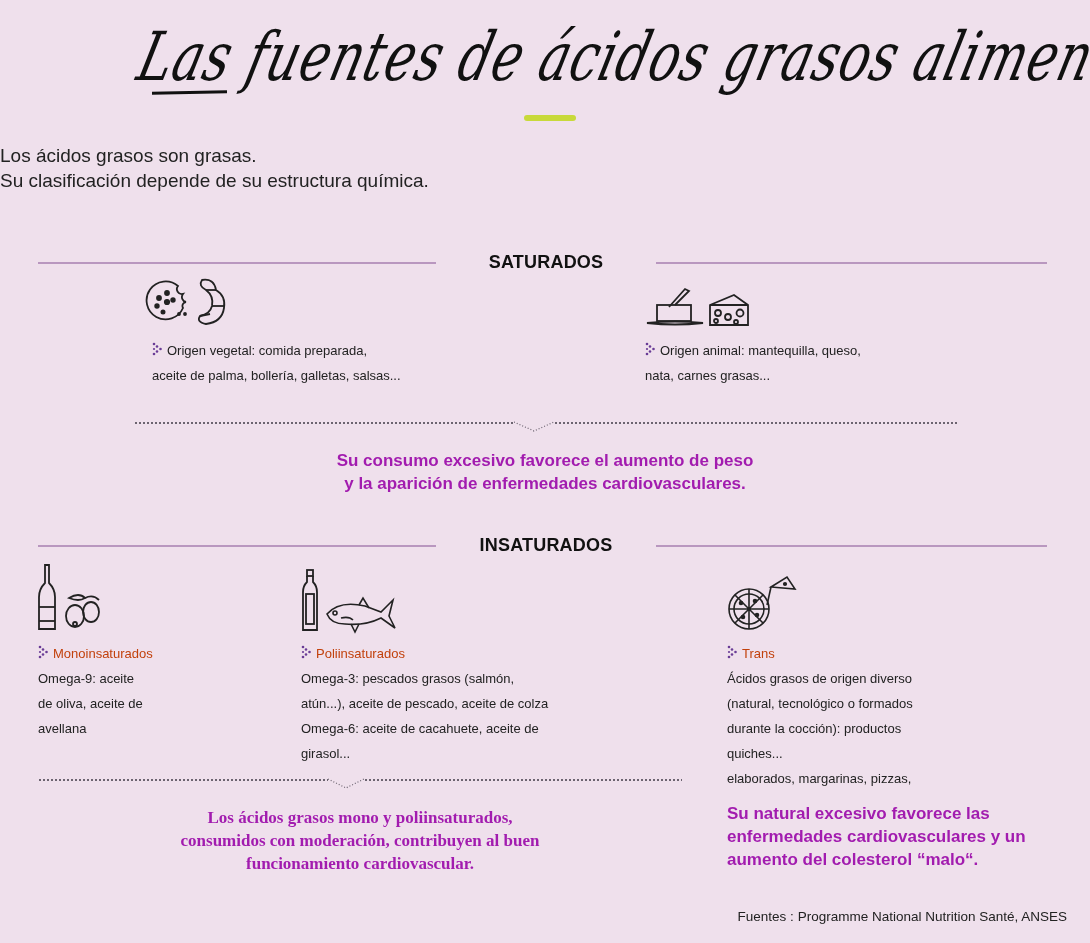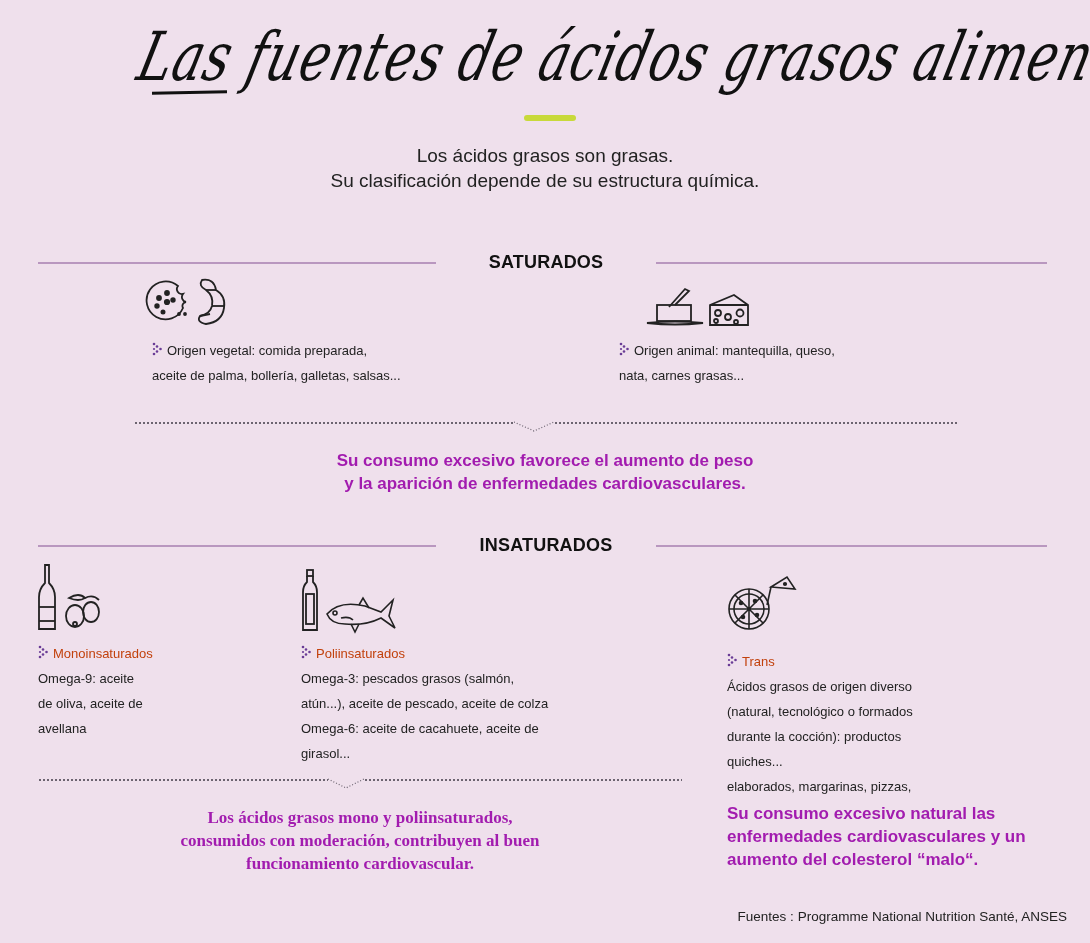--- a/index.html
+++ b/index.html
@@ -20,21 +20,21 @@
       letter-spacing: 1px;
       transform: skewX(-14deg) scaleY(1.35);
       transform-origin: left top;
       color: #111;
       white-space: nowrap;
       font-weight: normal;
     }
     .title-underline-las { left: 152px; top: 91px; width: 75px; height: 3px; background: #111; transform: rotate(-1deg); }
     .title-accent { left: 524px; top: 115px; width: 52px; height: 6px; background: #c8d93a; border-radius: 3px; }
     .intro {
-      left: 0; width: 1090px; top: 143px; text-align: center;
+      left: 0; width: 1090px; top: 143px; text-align: left;
       font-size: 19px; line-height: 25px; color: #222;
     }
     .section-line { height: 2px; background: #b997bf; }
     .section-head {
       font-weight: bold; font-size: 18px; letter-spacing: 0.2px; color: #111;
       text-align: center;
     }
     .body-text { font-size: 13px; line-height: 25px; color: #222; }
     .bullet {
       display: inline-block; width: 11px; height: 14px; margin-right: 4px;
@@ -116,21 +116,21 @@
     <path d="M2 12 L26 2 L40 12 L40 32 L2 32 Z"></path>
       <path d="M2 12 L40 12"></path>
     <circle cx="10" cy="20" r="3"></circle>
       <circle cx="20" cy="24" r="3"></circle>
       <circle cx="32" cy="20" r="3.5"></circle>
       <circle cx="8" cy="28" r="2"></circle>
       <circle cx="28" cy="29" r="2"></circle>
   </svg>
 </div>
 
-<div class="abs body-text" style="left:619px; top:338px; width:420px;">
+<div class="abs body-text" style="left:645px; top:338px; width:420px;">
   <div>
     <svg class="bullet" viewBox="0 0 11 14">
         <g fill="#6a3c96">
           <circle cx="2" cy="2" r="1.3"></circle>
           <circle cx="5" cy="4.5" r="1.3"></circle>
           <circle cx="8.5" cy="7" r="1.3"></circle>
           <circle cx="5" cy="9.5" r="1.3"></circle>
           <circle cx="2" cy="12" r="1.3"></circle>
           <circle cx="2" cy="7" r="1.1"></circle>
         </g>
@@ -235,42 +235,42 @@
     <path d="M44 12 L60 2 L68 14 Z"></path>
       <path d="M44 12 L40 30"></path>
     <circle cx="14" cy="28" r="1.5" fill="#222"></circle>
       <circle cx="30" cy="40" r="1.5" fill="#222"></circle>
       <circle cx="28" cy="26" r="1.5" fill="#222"></circle>
     <circle cx="16" cy="42" r="1.5" fill="#222"></circle>
       <circle cx="58" cy="9" r="1.3" fill="#222"></circle>
   </svg>
 </div>
 
-<div class="abs body-text" style="left:727px; top:641px; width:350px;margin-top:8px;">
+<div class="abs body-text" style="left:727px; top:641px; width:350px;">
   <div>
     <svg class="bullet" viewBox="0 0 11 14">
         <g fill="#6a3c96">
           <circle cx="2" cy="2" r="1.3"></circle>
           <circle cx="5" cy="4.5" r="1.3"></circle>
           <circle cx="8.5" cy="7" r="1.3"></circle>
           <circle cx="5" cy="9.5" r="1.3"></circle>
           <circle cx="2" cy="12" r="1.3"></circle>
           <circle cx="2" cy="7" r="1.1"></circle>
         </g>
       </svg><span class="bold">Trans</span>
   </div>
   <div>Ácidos grasos de origen diverso</div>
   <div>(natural, tecnológico o formados</div>
   <div>durante la cocción): productos</div>
   <div>quiches...</div>
   <div>elaborados, margarinas, pizzas,</div>
 </div>
 
 <div class="abs purple" style="left:727px; top:802px; width:350px;">
-  <div>Su consumo excesivo natural las</div>
+  <div>Su natural excesivo favorece las</div>
   <div>enfermedades cardiovasculares y un</div>
   <div>aumento del colesterol “malo“.</div>
 </div>
 
 <div class="abs dotted" style="left:38px; top:779px; width:290px;"></div>
 <div class="abs" style="left:328px; top:778px;">
   <svg width="36" height="12" viewBox="0 0 36 12">
       <path d="M0 1 L18 10 L36 1" fill="none" stroke="#6c6470" stroke-width="1.2" stroke-dasharray="1 2"></path>
     </svg>
 </div>

